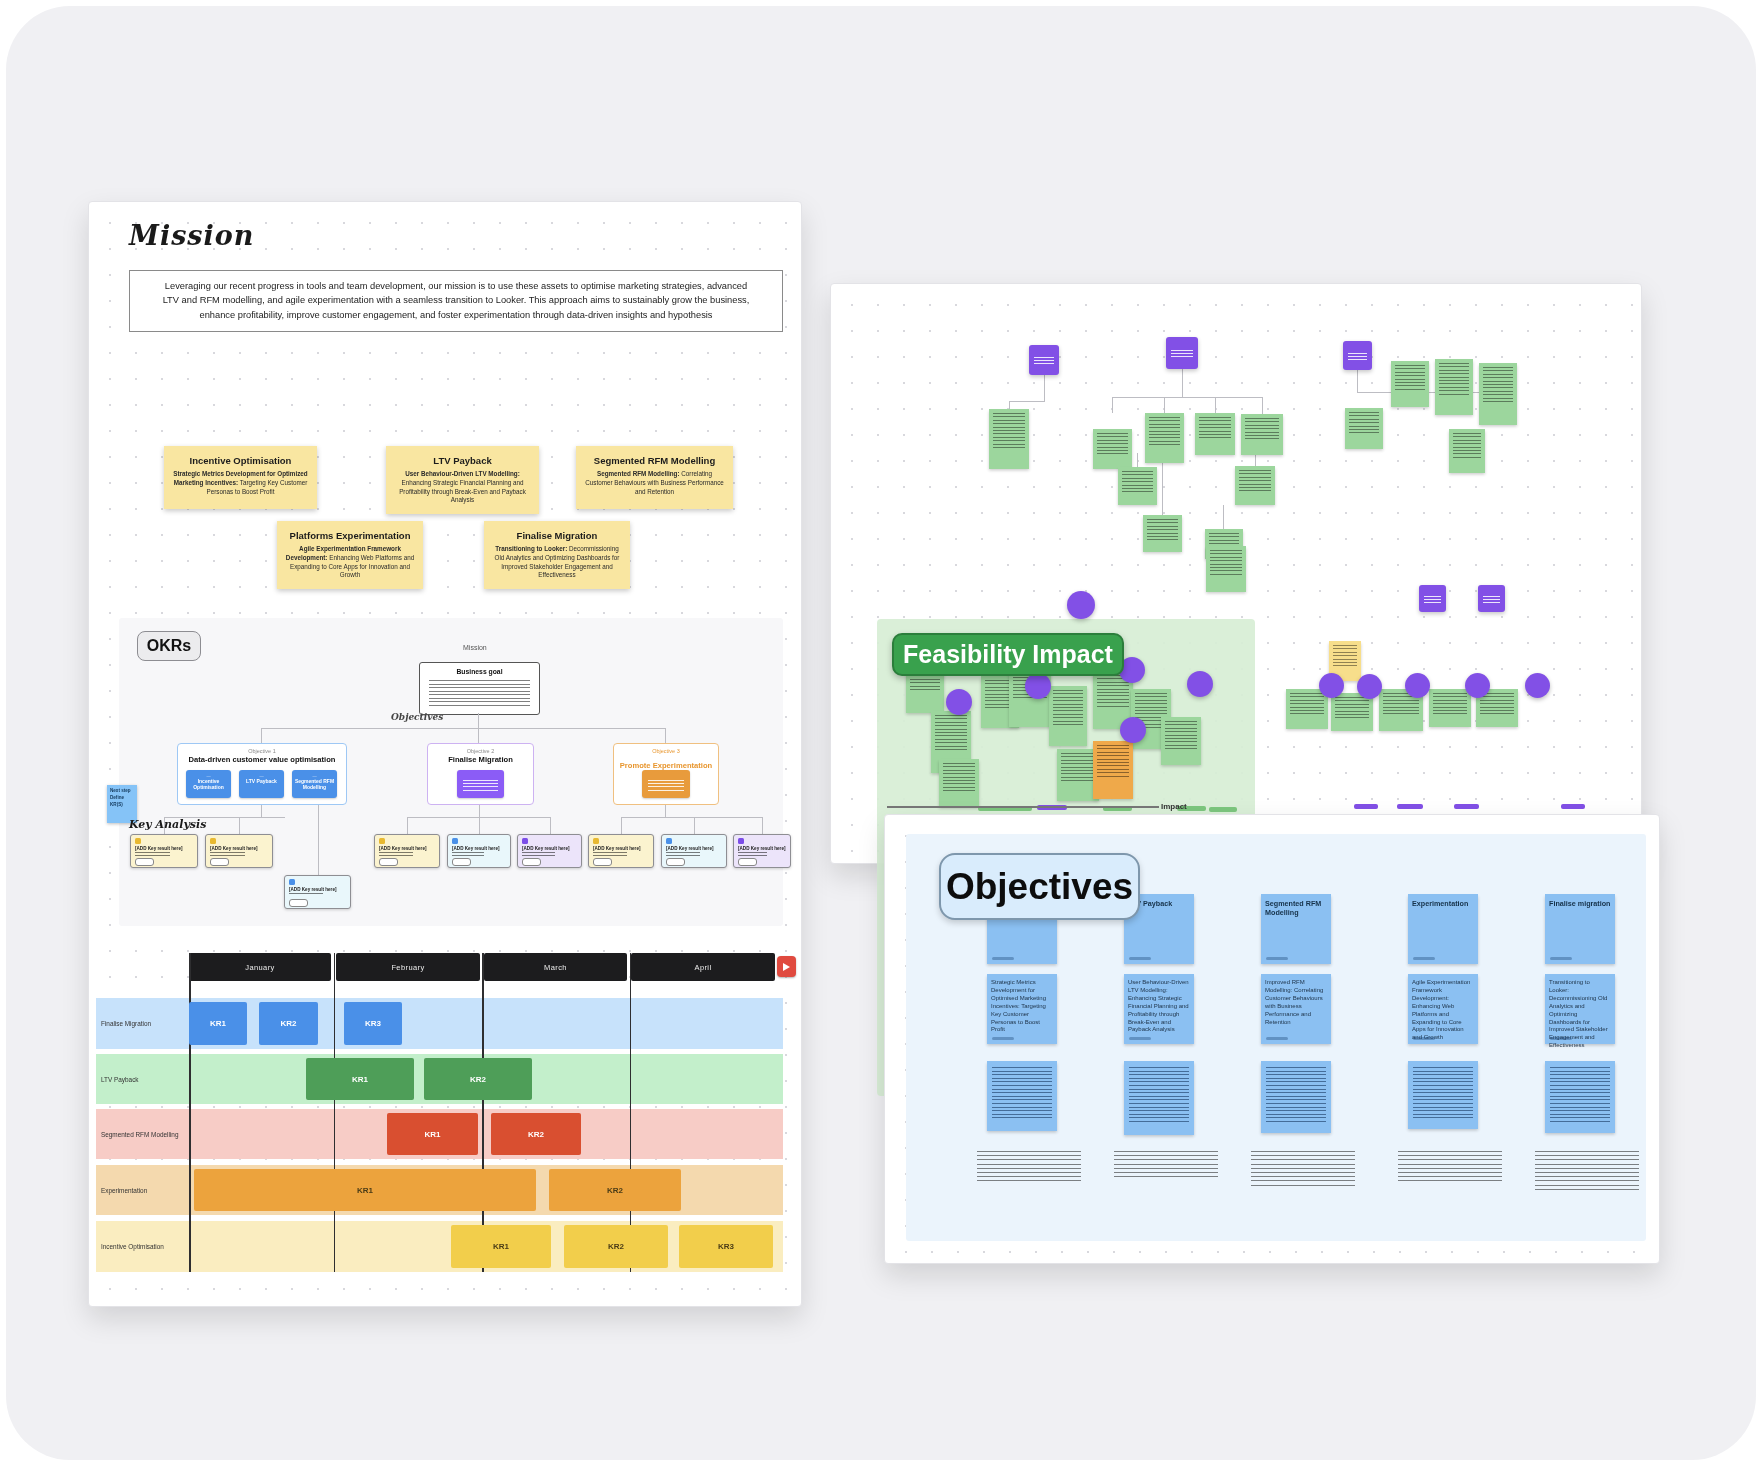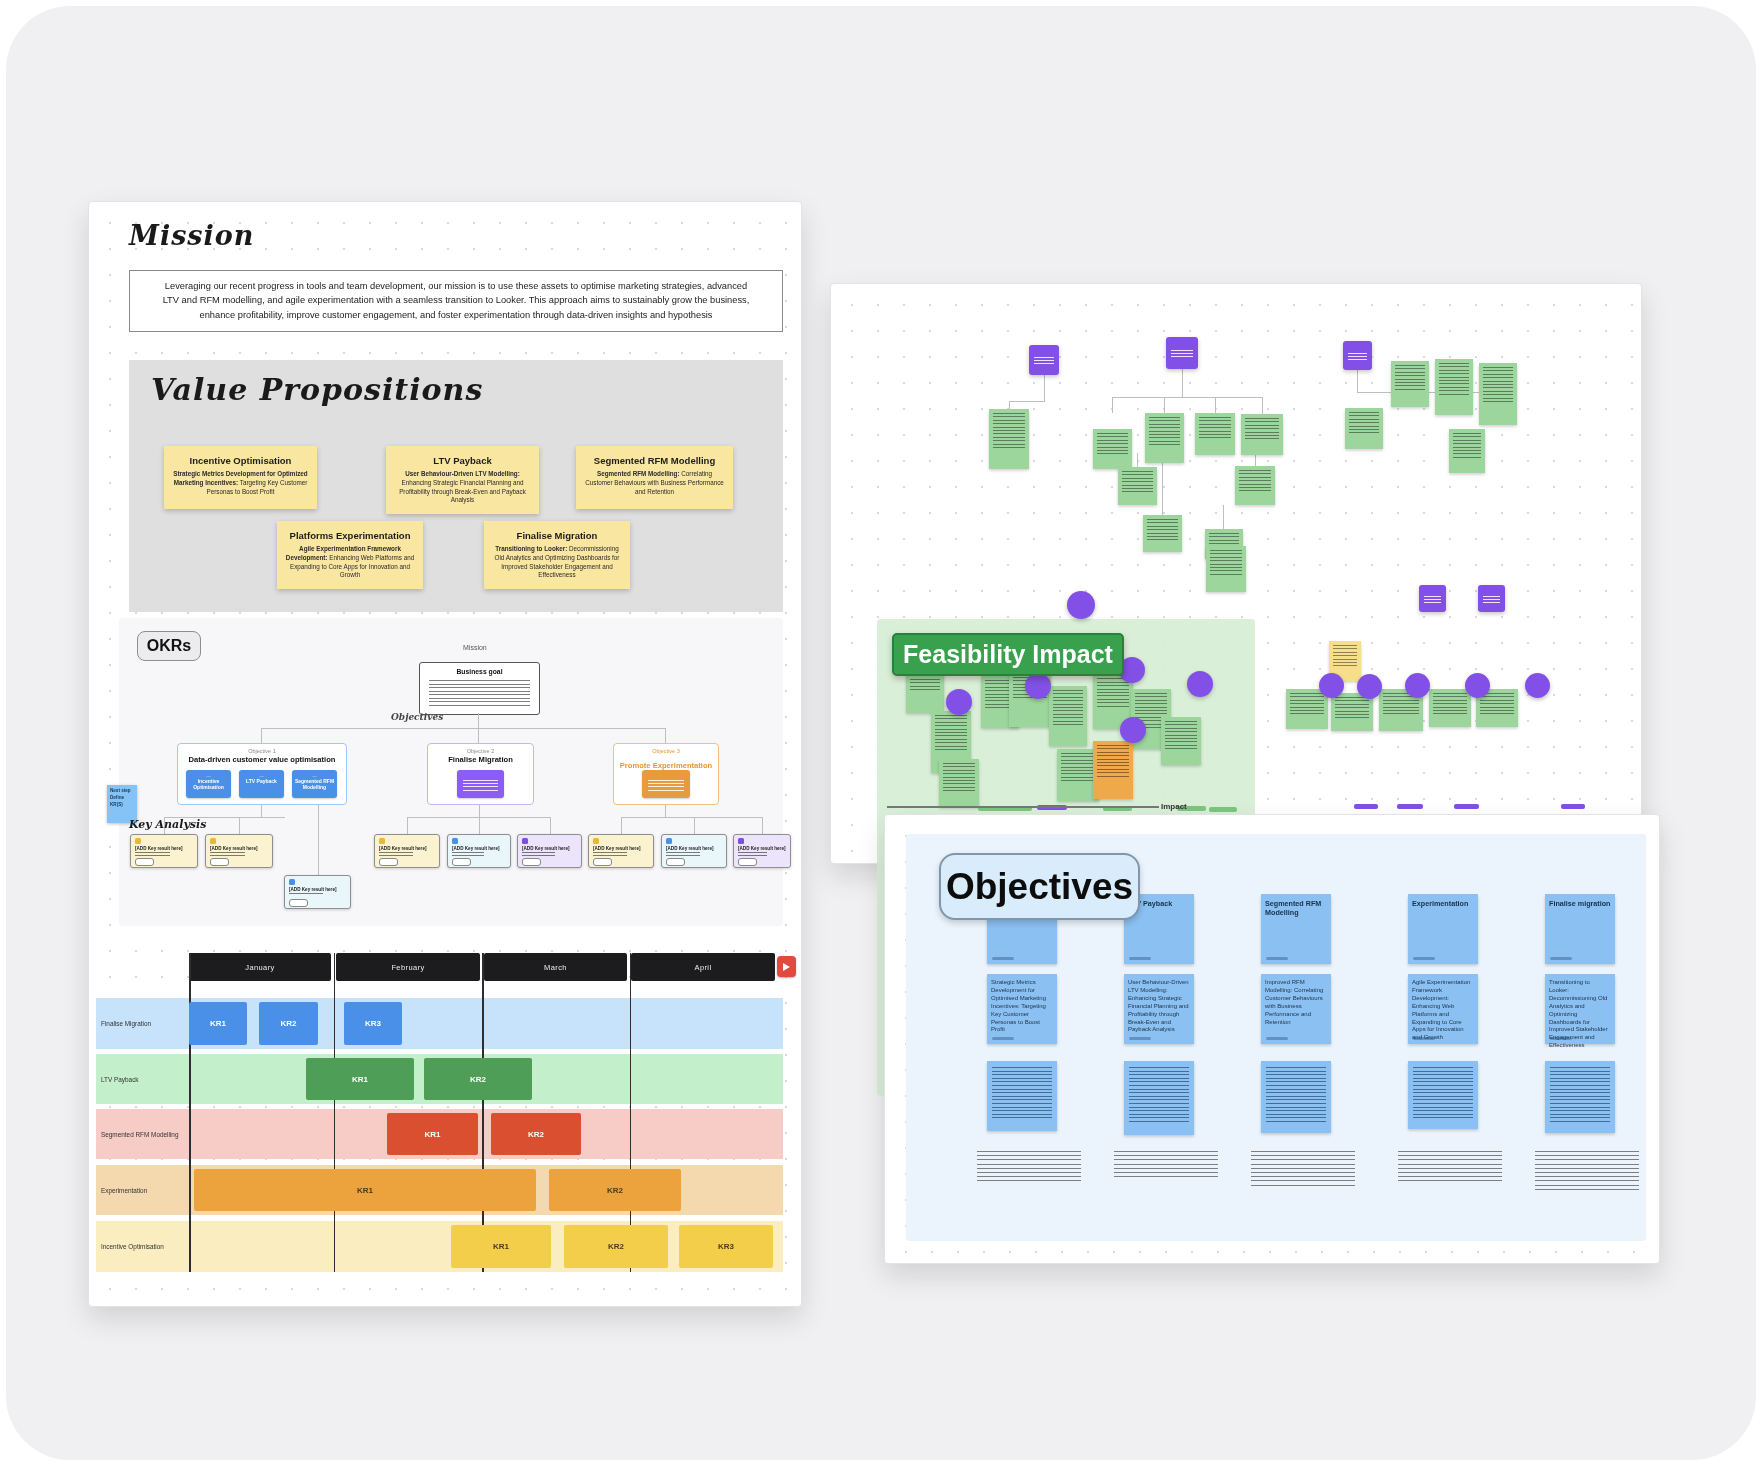--- a/index.html
+++ b/index.html
@@ -67,21 +67,21 @@
   .mapg{position:absolute;background:#9CD69D;box-shadow:0 1.5px 3px rgba(0,0,0,.2);}
   .mapy{position:absolute;background:#F7DE8B;box-shadow:0 1.5px 3px rgba(0,0,0,.2);}
   .mapo{position:absolute;background:#EFA94A;box-shadow:0 1.5px 3px rgba(0,0,0,.2);}
   .mapg::after,.mapy::after,.mapo::after{content:"";position:absolute;left:4px;right:4px;top:4px;height:58%;
     background-image:repeating-linear-gradient(180deg,rgba(0,0,0,.42) 0,rgba(0,0,0,.42) 1px,transparent 1px,transparent 3.4px);}
   .mapc{position:absolute;background:#8250E6;border-radius:50%;box-shadow:0 2px 4px rgba(0,0,0,.25);}
   .dashg{position:absolute;height:5px;background:#7CC67E;border-radius:2px;}
   .dashp{position:absolute;height:5px;background:#8250E6;border-radius:2px;}
   .zone{position:absolute;left:46px;top:335px;width:378px;height:477px;background:rgba(215,238,213,.92);border-radius:4px;}
   .fi-badge{position:absolute;left:61px;top:349px;width:228px;height:39px;background:#39A14D;border:2.5px solid #2B7E3B;
-    border-radius:5px;color:#fff;font-size:25px;font-weight:bold;display:flex;align-items:center;justify-content:center;
+    border-radius:10px;color:#fff;font-size:25px;font-weight:bold;display:flex;align-items:center;justify-content:center;
     box-shadow:0 3px 6px rgba(0,0,0,.25);}
   .impact-axis{position:absolute;left:56px;top:522px;width:272px;height:1.5px;background:#777;}
   .impact-lbl{position:absolute;left:330px;top:506px;font-size:8px;font-weight:bold;color:#333;margin-top:12px;}
   .obj-panel{position:absolute;left:21px;top:19px;width:740px;height:407px;background:#EBF4FC;border-radius:3px;}
   .obj-label{position:absolute;left:54px;top:38px;width:197px;height:63px;background:#D9ECFC;border:2.5px solid #7E97AC;
     border-radius:16px;display:flex;align-items:center;justify-content:center;font-size:37px;font-weight:bold;color:#0d0d0d;
     box-shadow:0 3px 6px rgba(0,0,0,.18);z-index:5;}
   .col-sticky{position:absolute;width:70px;background:#8BC0F2;box-shadow:0 1.5px 3px rgba(0,0,0,.2);
     padding:5px 4px;box-sizing:border-box;color:#16324a;}
   .col-sticky .ht{font-size:7.2px;font-weight:bold;line-height:1.3;}
@@ -97,23 +97,20 @@
 </head>
 <body>
 
 <div class="stage">
   <div class="canvas-bg"></div>
 
   <section class="board" id="board-mission">
     <div class="abs hand mission-h">Mission</div>
     <div class="abs mission-box">Leveraging our recent progress in tools and team development, our mission is to use these assets to optimise marketing strategies, advanced LTV and RFM modelling, and agile experimentation with a seamless transition to Looker. This approach aims to sustainably grow the business, enhance profitability, improve customer engagement, and foster experimentation through data-driven insights and hypothesis</div>
 
-    <div class="abs vp-panel">
-      <div class="abs hand vp-h">Value Propositions</div>
-    </div>
     <div id="vp-notes"></div>
 
     <div class="abs okr-panel" id="okr-panel">
       <div class="abs okrs-chip">OKRs</div>
       <div class="abs tag-mini" style="left:344px;top:26px;">Mission</div>
       <div class="abs goal-box">
         <div class="gt">Business goal</div>
         <div class="micro"></div>
       </div>
       <div class="abs hand" style="left:272px;top:94px;font-size:9px;color:#444;">Objectives</div>

